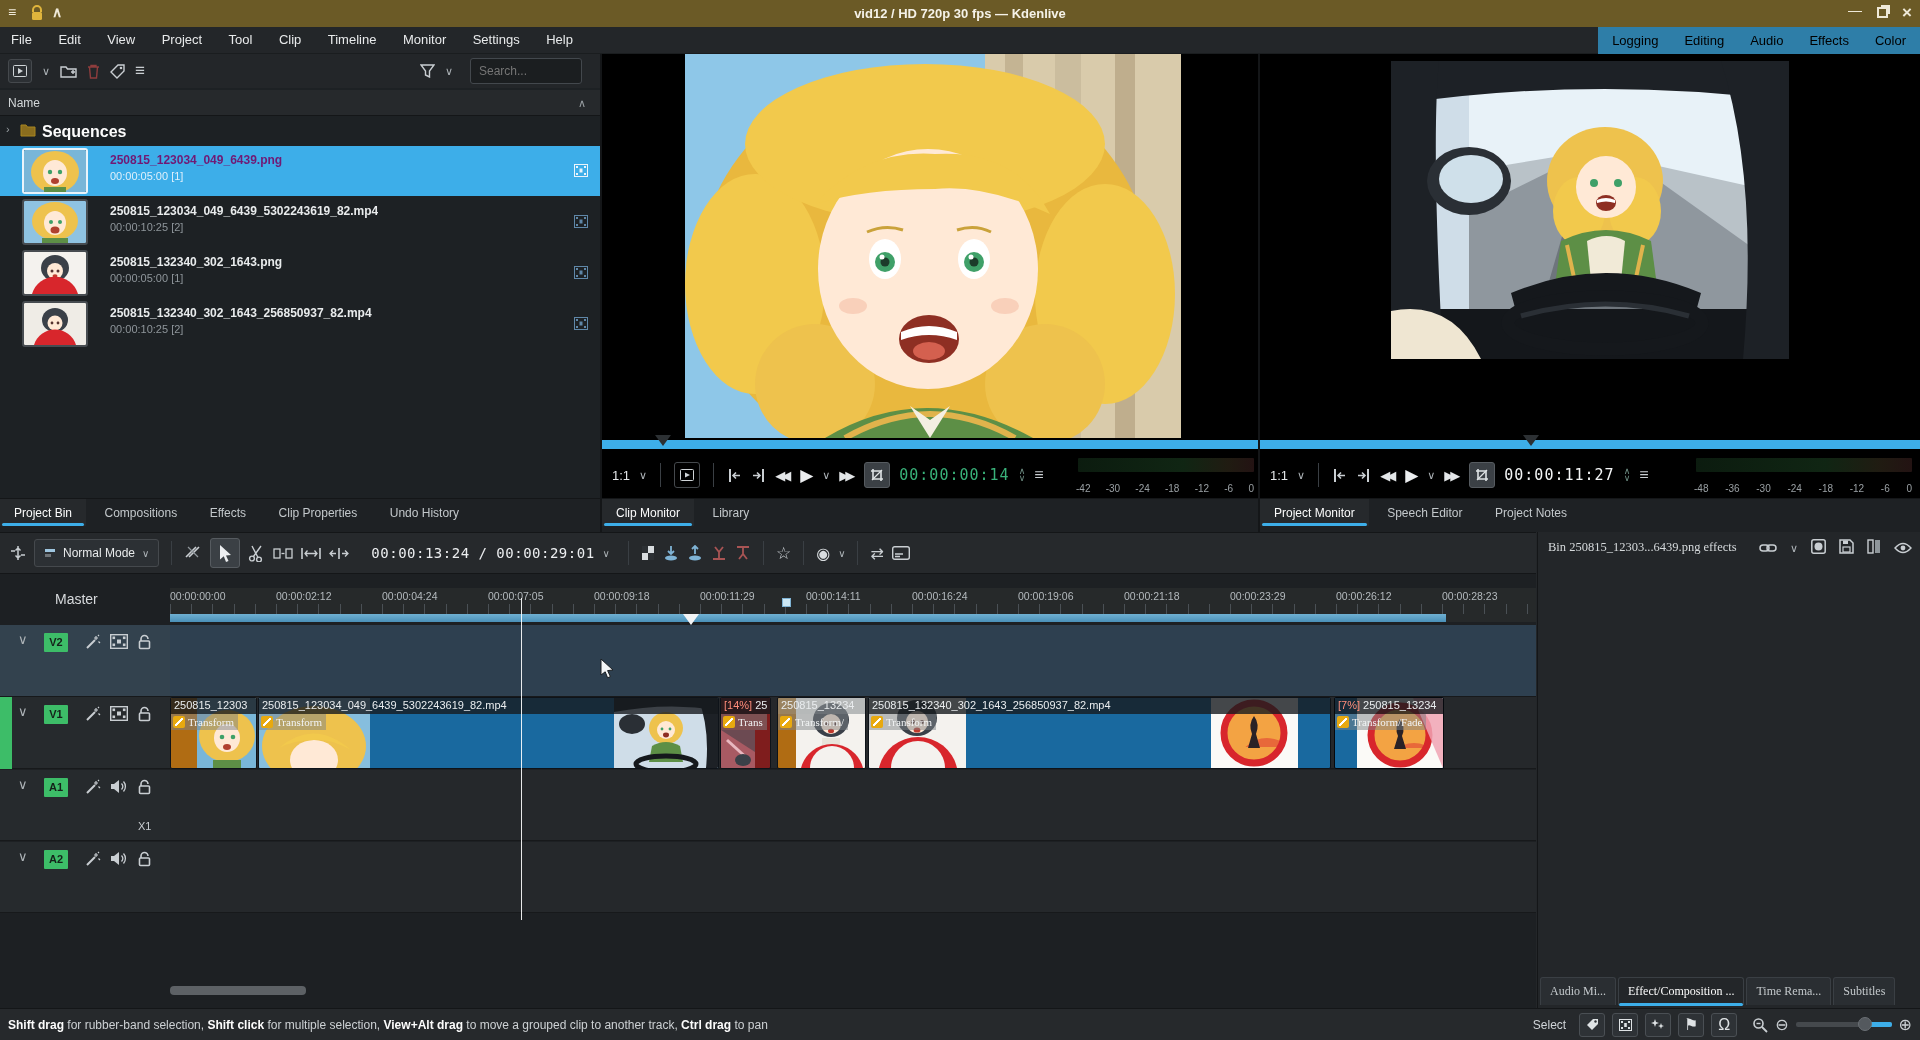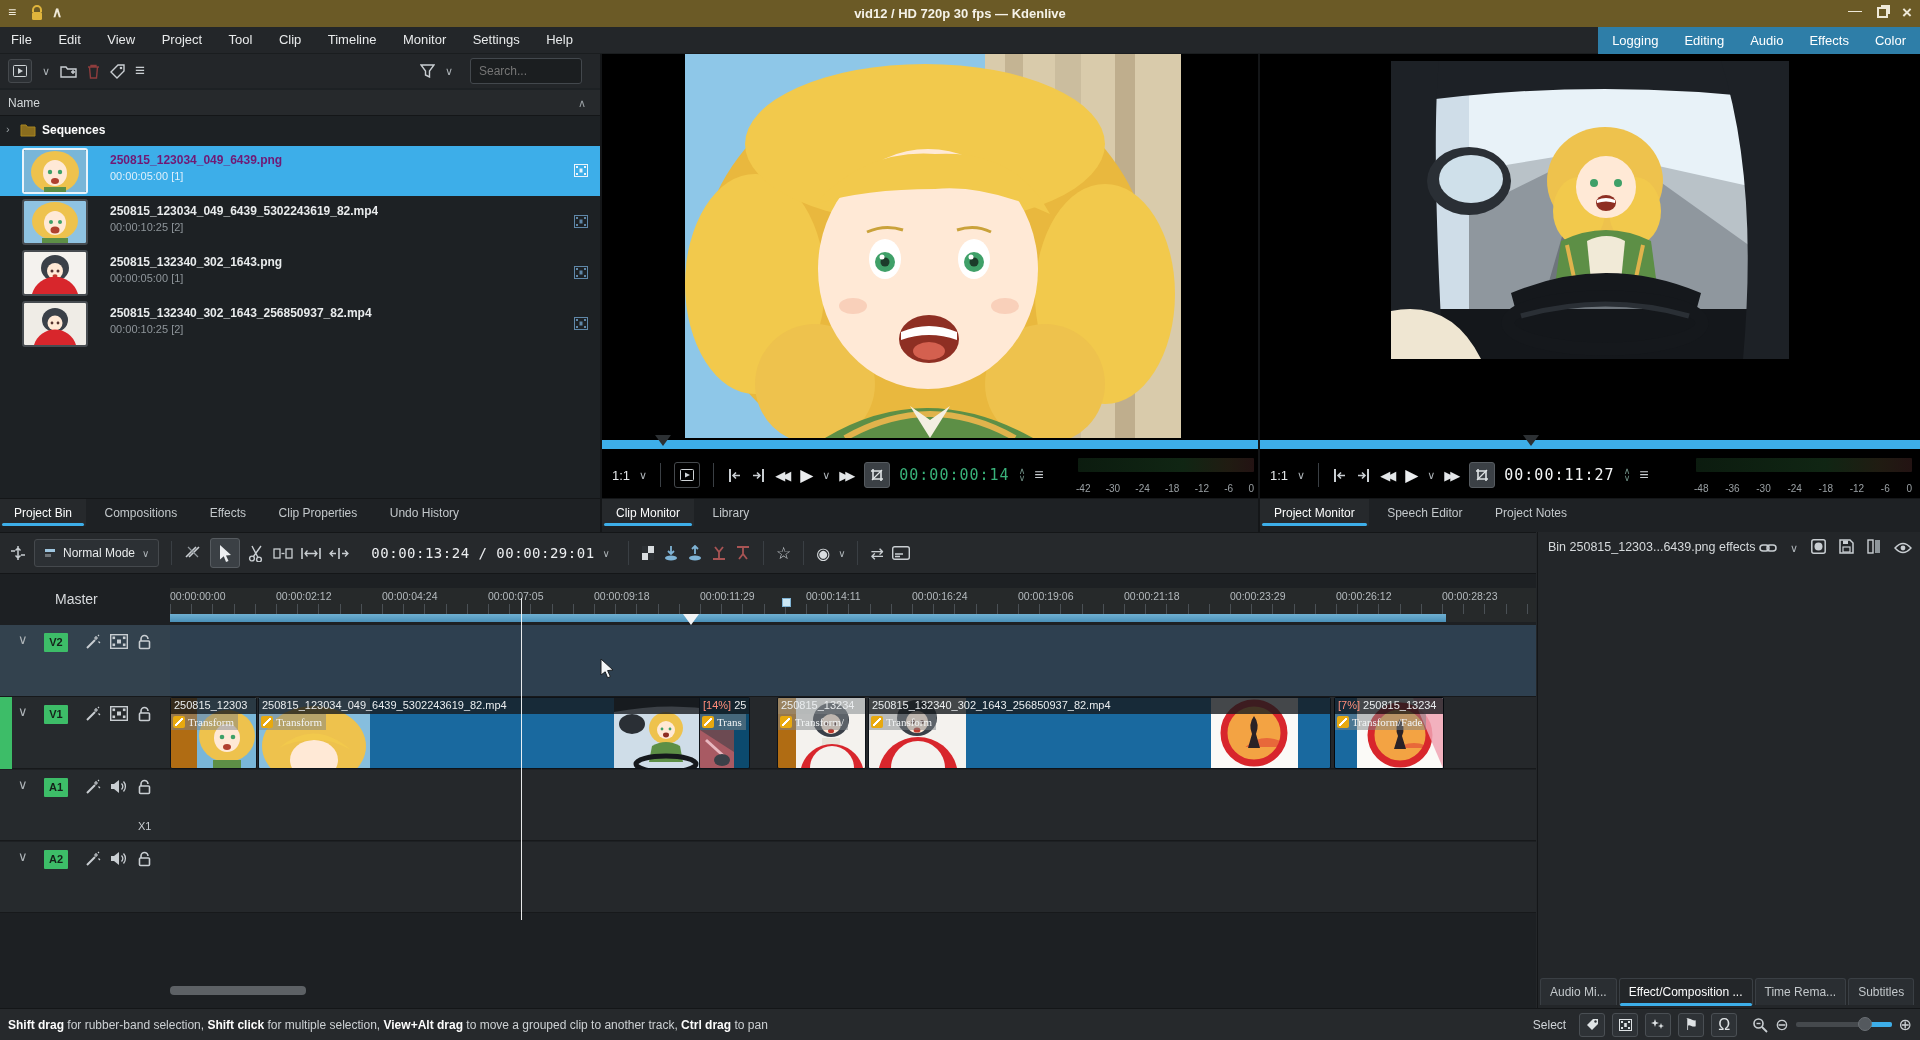--- a/index.html
+++ b/index.html
@@ -10,21 +10,21 @@
   .mono { font-family:"DejaVu Sans Mono", monospace; }
   .nowrap { white-space:nowrap; overflow:hidden; }
 
   
   .titlebar { left:0; top:0; width:1920px; height:27px; background:#6b5a26; }
   .titlebar .ttl { width:100%; text-align:center; font-size:13px; font-weight:bold; color:#f5f2e8; line-height:27px; }
   .tb-ic { position:absolute; top:4px; color:#efe9d8; font-size:14px; }
   .menubar { left:0; top:27px; width:1920px; height:27px; background:#232629; border-bottom:1px solid #1a1d1f; }
   .menu-item { font-size:13px; color:#e8eaeb; padding:0 11px; line-height:26px; display:inline-block; }
   .wsbar { position:absolute; right:0; top:0; height:27px; background:#2e7ea8; display:flex; align-items:center; padding:0 14px; gap:26px; }
-  .ws-item { font-size:13px; color:#ffffff; }
+  .ws-item { font-size:13px; color:#000000; }
 
   
   .vsep { background:#141618; }
   .tabstrip { background:#1e2124; border-top:1px solid #141618; }
   .tab { display:inline-block; font-size:12px; color:#c3c8cb; padding:7px 14px 6px 14px; position:relative; }
   .tab.active { color:#fcfcfc; background:#26292c; }
   .tab.active::after { content:""; position:absolute; left:2px; right:2px; bottom:0; height:3px; background:#3daee9; border-radius:2px; }
   .icbtn { display:inline-flex; align-items:center; justify-content:center; color:#c9ced2; }
   .pressed { background:#3b4045; border:1px solid #565b60; border-radius:3px; }
 
@@ -78,21 +78,21 @@
   .cliptitle.light { background:rgba(140,146,150,.60); }
   .clipfx { position:absolute; left:0; top:16px; height:16px; background:rgba(125,131,136,.50); font-size:11px; color:#f2f4f5; padding:1px 4px 1px 2px; white-space:nowrap; overflow:hidden; display:flex; align-items:center; gap:3px;font-family:Liberation Serif, serif; }
   .speedtag { color:#ff8d7a; }
   .fxbadge { display:inline-block; width:12px; height:12px; background:#e8a90f; border-radius:2px; position:relative; flex:0 0 auto; }
   .fxbadge::after { content:""; position:absolute; left:2px; top:2px; width:8px; height:8px; background:linear-gradient(135deg,transparent 40%,#fff 40%,#fff 58%,transparent 58%); }
   .cthumb { position:absolute; overflow:hidden; }
   .playline { position:absolute; width:1px; background:rgba(255,255,255,.9); }
   .hscroll { position:absolute; left:170px; top:412px; width:136px; height:9px; background:#5d6165; border-radius:4px; }
 
   
-  .fxpanel { left:1537px; top:532px; width:383px; height:476px; background:#232629; border-left:1px solid #141618; }
+  .fxpanel { left:1537px; top:532px; width:383px; height:476px; background:#232629; border-left:1px solid #141618;font-family:Liberation Serif, serif; }
   .fxhead { position:absolute; left:10px; top:8px; font-size:12.5px; color:#d6dadc; }
   .fxicons { position:absolute; right:8px; top:7px; display:flex; gap:13px; align-items:center; }
   .fxtabs { position:absolute; left:0; bottom:3px; width:100%; height:30px; display:flex; align-items:flex-end; padding-left:2px; }
   .fxtab { font-size:12px; color:#c3c8cb; padding:6px 9px; border:1px solid #3a3f44; border-bottom:none; background:#2a2e32; margin-right:2px; border-radius:3px 3px 0 0; position:relative; white-space:nowrap; }
   .fxtab.active { color:#fcfcfc; background:#232629; }
   .fxtab.active::after { content:""; position:absolute; left:0; right:0; bottom:-1px; height:3px; background:#3daee9; border-radius:2px; }
 
   
   .statusbar { left:0; top:1008px; width:1920px; height:32px; background:#26292c; border-top:1px solid #141618; display:flex; align-items:center; }
   .hint { font-size:12px; color:#cdd1d4; padding-left:8px; }
@@ -179,21 +179,21 @@
       <span style="position:absolute;right:14px;color:#9aa0a4;font-size:11px;">∧</span>
     </div>
 
     <div class="abs" style="left:0;top:66px;width:600px;height:22px;">
       <span style="position:absolute;left:6px;top:3px;color:#9aa0a4;font-size:11px;">›</span>
       <span style="position:absolute;left:20px;top:3px;">
         <svg width="16" height="14" viewBox="0 0 16 14">
             <path d="M1 2 h5 l1.5 2 H15 v9 H1 Z" fill="#8a6d1e" stroke="#a8861f"></path>
           </svg>
       </span>
-      <span style="position:absolute;left:42px;top:3px;font-size:12px;font-weight:bold;text-align:center;">Sequences</span>
+      <span style="position:absolute;left:42px;top:3px;font-size:16px;font-weight:bold;text-align:center;">Sequences</span>
     </div>
 
     <div class="bin-row sel" style="top:92px;">
       <div class="thumbframe">
         <svg width="62" height="42" viewBox="0 0 62 42">
             <rect width="62" height="42" fill="#79b6d8"></rect>
             <ellipse cx="31" cy="22" rx="24" ry="21" fill="#eec24d"></ellipse>
             <ellipse cx="31" cy="23" rx="12" ry="13" fill="#ffe9d6"></ellipse>
             <circle cx="26" cy="22" r="2.2" fill="#3fa068"></circle>
             <circle cx="36" cy="22" r="2.2" fill="#3fa068"></circle>
@@ -764,21 +764,21 @@
             <ellipse cx="52" cy="66" rx="30" ry="8" fill="none" stroke="#15181c" stroke-width="5"></ellipse>
           </svg>
       </div>
       <div class="cliptitle">250815_123034_049_6439_5302243619_82.mp4</div>
       <div class="clipfx">
           <span class="fxbadge"></span>
           <span>Transform</span>
         </div>
     </div>
 
-    <div class="clip" style="left:699px;width:51px;background:#0c4a6e;">
+    <div class="clip" style="left:720px;width:51px;background:#7f1d1d;">
       <div class="cthumb" style="left:0;top:32px;width:34px;height:38px;">
         <svg width="34" height="38" viewBox="0 0 34 38">
             <rect width="34" height="38" fill="#6c4a52"></rect>
             <path d="M0 0 L34 22 L34 38 L0 38 Z" fill="#a85a63"></path>
             <path d="M6 10 L28 30" stroke="#e8b8c0" stroke-width="3"></path>
             <ellipse cx="22" cy="30" rx="8" ry="6" fill="#3a4048"></ellipse>
           </svg>
       </div>
       <div class="cliptitle"><span class="speedtag">[14%]</span> <span>25</span></div>
       <div class="clipfx">

